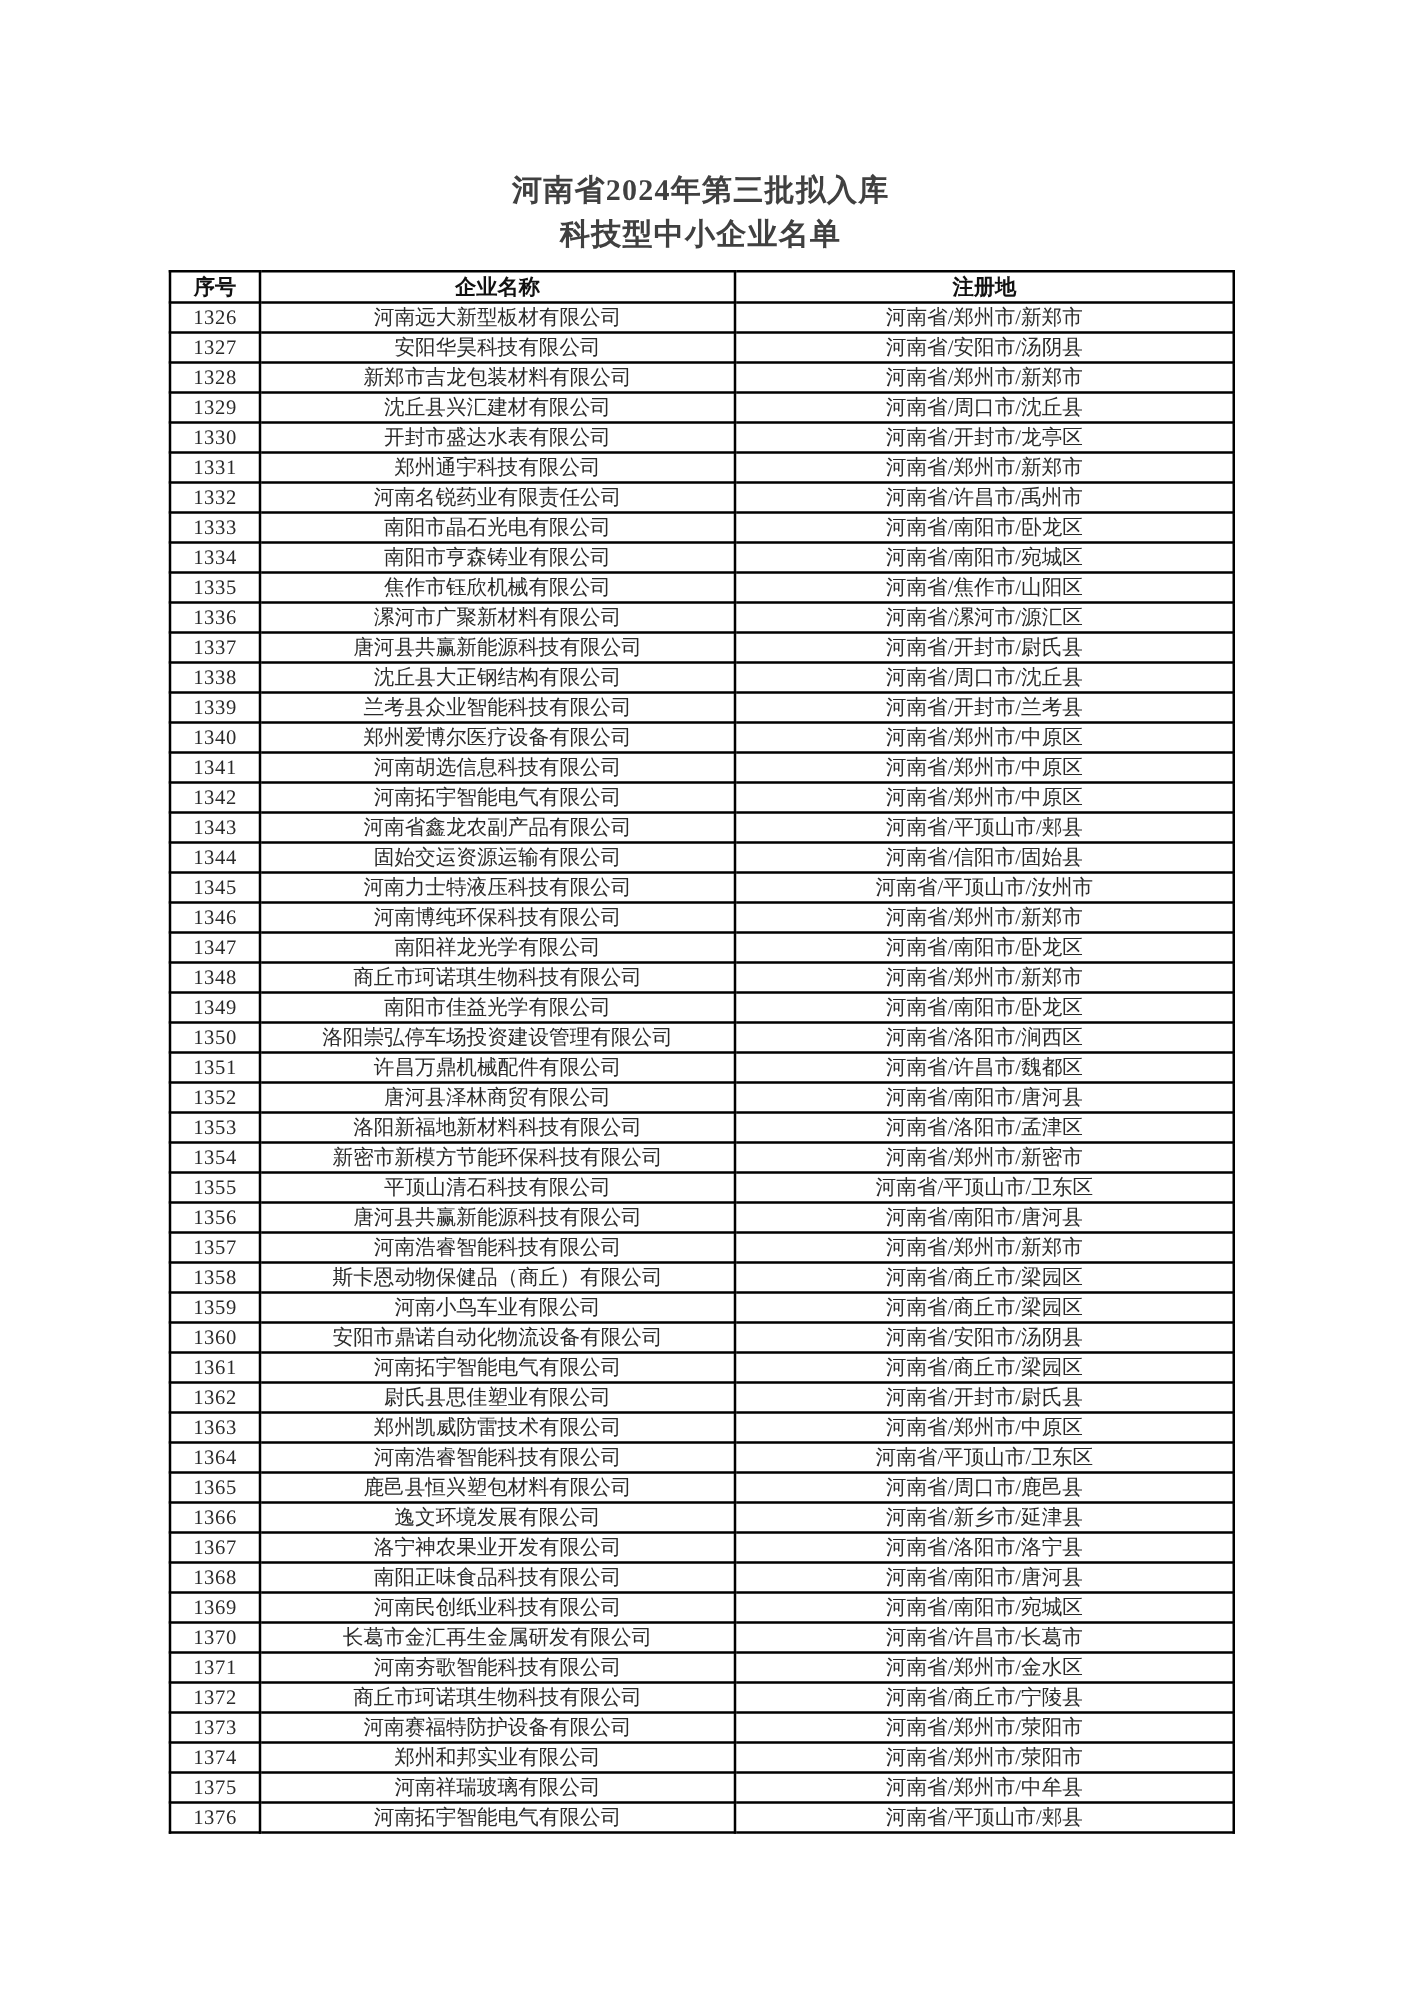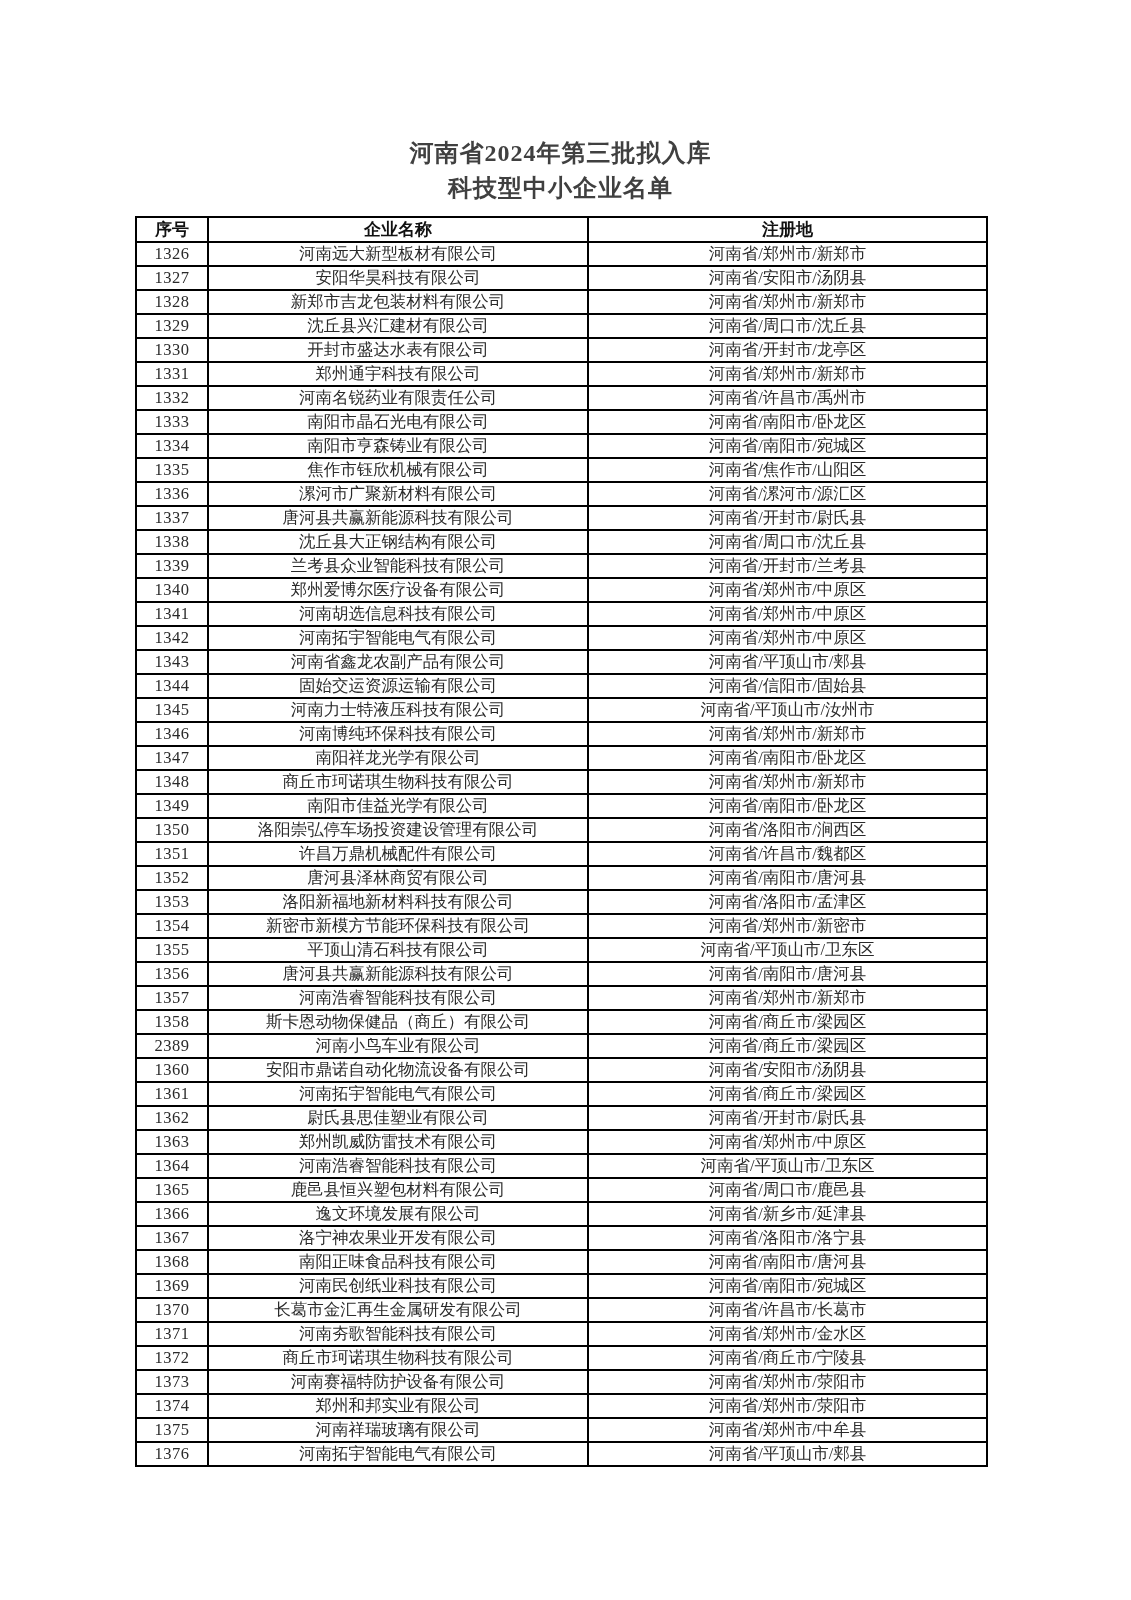--- a/index.html
+++ b/index.html
@@ -243,21 +243,21 @@
             <td class="idx">1357</td>
             <td>河南浩睿智能科技有限公司</td>
             <td>河南省/郑州市/新郑市</td>
           </tr>
           <tr>
             <td class="idx">1358</td>
             <td>斯卡恩动物保健品（商丘）有限公司</td>
             <td>河南省/商丘市/梁园区</td>
           </tr>
           <tr>
-            <td class="idx">2389</td>
+            <td class="idx">1359</td>
             <td>河南小鸟车业有限公司</td>
             <td>河南省/商丘市/梁园区</td>
           </tr>
           <tr>
             <td class="idx">1360</td>
             <td>安阳市鼎诺自动化物流设备有限公司</td>
             <td>河南省/安阳市/汤阴县</td>
           </tr>
           <tr>
             <td class="idx">1361</td>

